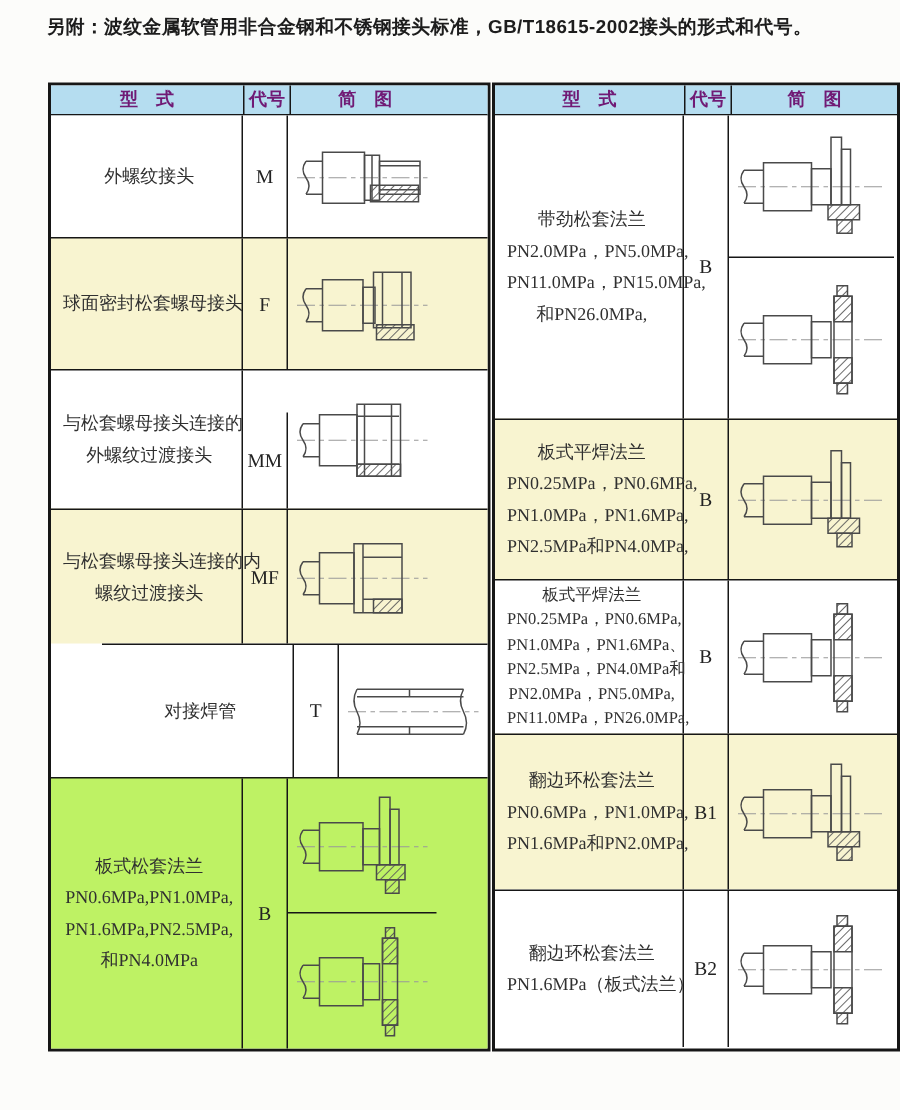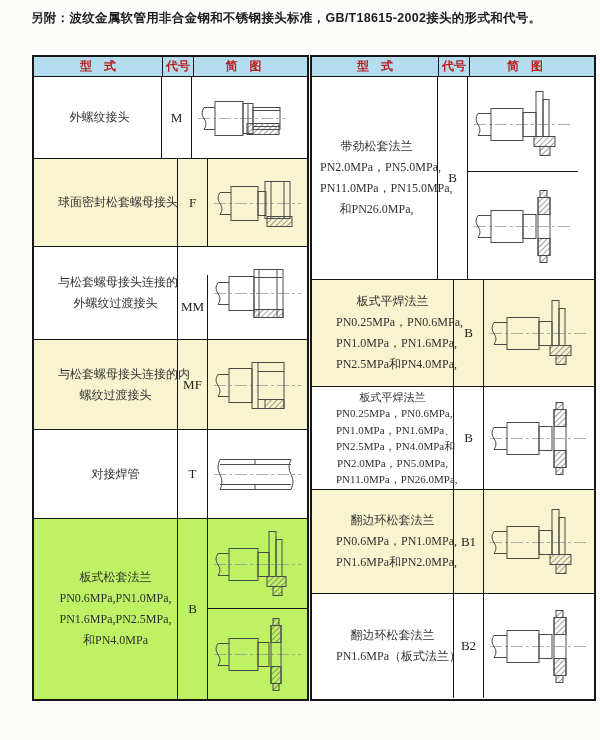--- a/index.html
+++ b/index.html
@@ -13,26 +13,26 @@
     position:absolute;left:31px;top:10px;width:560px;
     font-family:"Liberation Sans","DejaVu Sans",sans-serif;
     font-size:12.5px;font-weight:700;color:#1d1d1d;letter-spacing:.3px;
   }
   .tables{position:absolute;left:32px;top:55px;display:flex;}
   .half{border:2px solid #161616;background:#fff;}
   .half + .half{margin-left:1px;}
   .hrow{display:flex;border-bottom:1px solid #161616;}
   .hcell{
     box-sizing:content-box;height:19px;line-height:19px;text-align:center;
-    font-size:12px;font-weight:700;color:#b91c1c;
+    font-size:12px;font-weight:700;color:#701a75;
     border-right:1px solid #161616;
   }
   .hcell:last-child{border-right:none;}
   .trow{display:flex;}
-  .trow + .trow{border-top:1px solid #161616;padding-left:16px;}
+  .trow + .trow{border-top:1px solid #161616;}
   .tcell{
     box-sizing:border-box;border-right:1px solid #161616;
     display:flex;flex-direction:column;justify-content:center;
     padding:4px 4px 4px 8px;
     text-align:center;
   }
   .tline{font-size:12px;line-height:21px;white-space:nowrap;}
   .tight .tline{font-size:11px;line-height:16.5px;}
   .ccell{
     box-sizing:border-box;border-right:1px solid #161616;
@@ -161,21 +161,21 @@
               <rect x="19" y="26.5" width="23" height="34" fill="none" stroke="#4a4a4a"></rect>
               <rect x="42" y="20.5" width="32" height="46" fill="none" stroke="#4a4a4a"></rect>
               <line x1="48" y1="29.5" x2="74" y2="29.5" stroke="#4a4a4a" stroke-width="1"></line>
               <line x1="48" y1="57.5" x2="74" y2="57.5" stroke="#4a4a4a" stroke-width="1"></line>
               <line x1="48" y1="20.5" x2="48" y2="66.5" stroke="#4a4a4a" stroke-width="1"></line>
               <rect x="55" y="57.5" width="19" height="9" fill="url(#hp4)" stroke="#4a4a4a"></rect>
             </svg>
           </div>
         </div>
       </div>
-      <div class="trow" style="height: 88px; background: rgb(255, 255, 255);">
+      <div class="trow" style="height: 88px; background: rgb(255, 255, 255); margin-left: 34px;">
         <div class="tcell" style="width: 128px;">
           <div class="tline">对接焊管</div>
         </div>
         <div class="ccell" style="width: 30px;">T</div>
         <div class="dcol" style="width: 99px;">
           <div class="dcell" style="height: 88px;">
             <svg width="95" height="84" viewBox="0 0 95 84">
               <defs>
                 <pattern id="hp5" width="4" height="4" patternUnits="userSpaceOnUse" patternTransform="rotate(45)">
                   <line x1="0" y1="0" x2="0" y2="4" stroke="#5a5a5a" stroke-width="1.2"></line>

